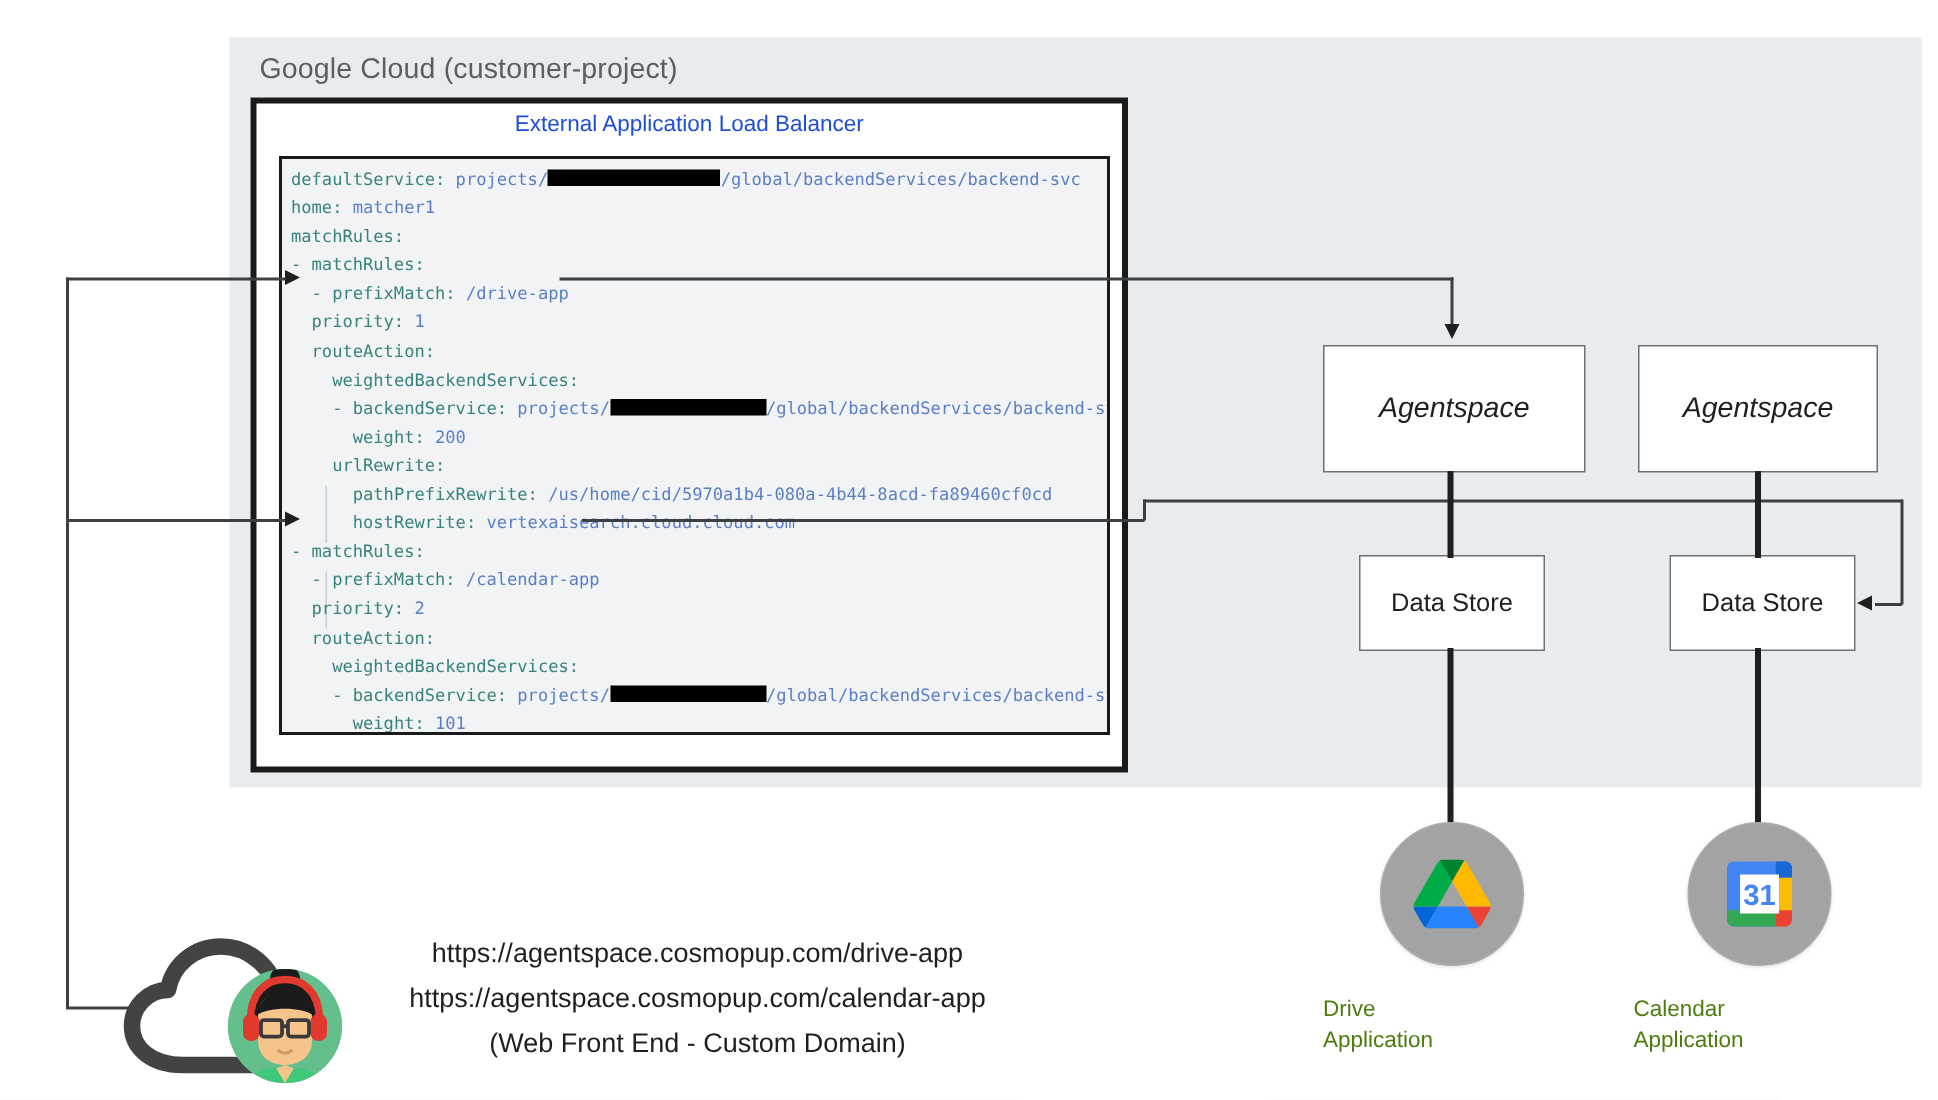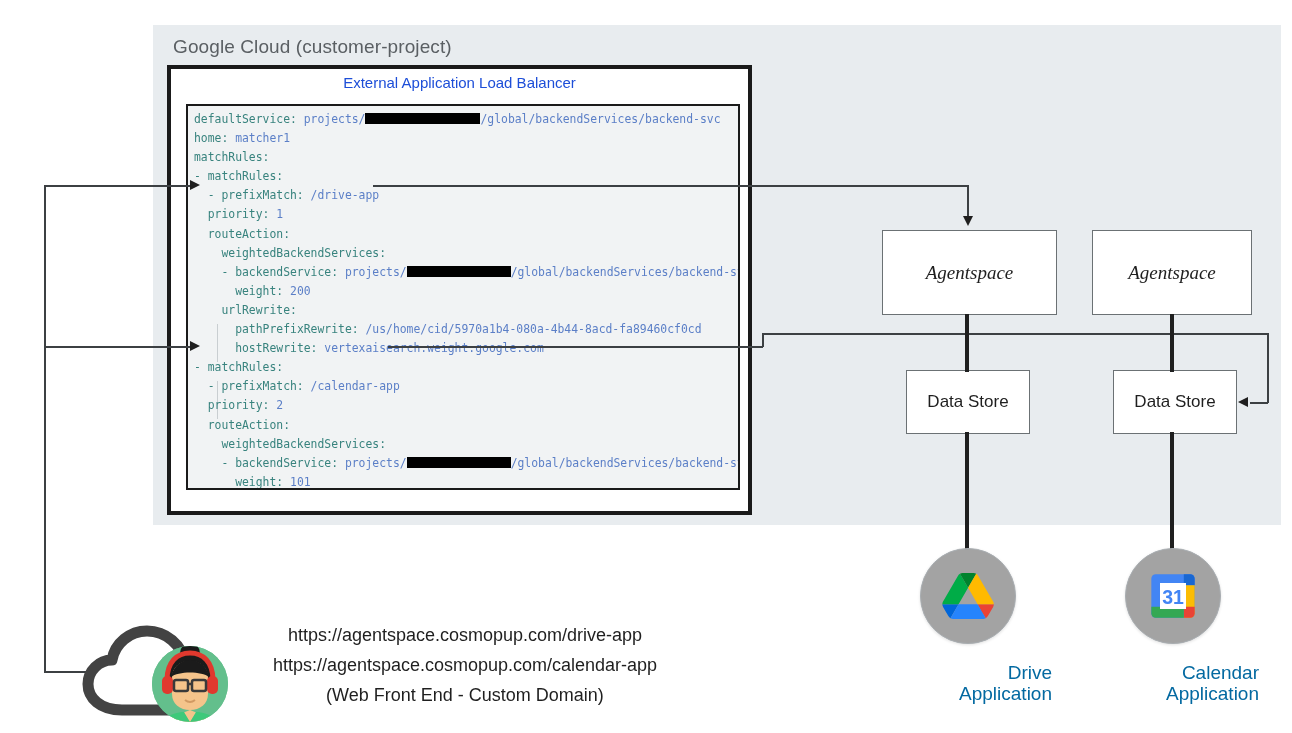--- a/index.html
+++ b/index.html
@@ -30,41 +30,41 @@
   .v{color:#5b7fc7;}
   .redact{display:inline-block;background:#000;height:11px;vertical-align:-1px;}
   .r1{width:115px;}
   .r2{width:104px;}
   .guide{position:absolute;width:1px;background:#c9ced1;}
 
   
   .node{position:absolute;background:#ffffff;border:1px solid #6b7174;
         box-sizing:border-box;display:flex;align-items:center;justify-content:center;
         font-size:19px;color:#1f1f1f;}
-  .node.ital{font-style:italic;font-family:Liberation Serif, serif;}
+  .node.ital{font-style:italic;}
   .ds{font-size:17px;}
 
   
   .ln{position:absolute;background:#1f1f1f;}
   .ln.thin{background:#3c4043;}
   .arw{position:absolute;width:0;height:0;}
   .arw-r{border-top:5px solid transparent;border-bottom:5px solid transparent;
          border-left:10px solid #1f1f1f;}
   .arw-l{border-top:5px solid transparent;border-bottom:5px solid transparent;
          border-right:10px solid #1f1f1f;}
   .arw-d{border-left:5px solid transparent;border-right:5px solid transparent;
          border-top:10px solid #1f1f1f;}
 
   
   .circ{position:absolute;width:94px;height:94px;border-radius:50%;
         background:#a3a3a3;border:1px solid #a8adb1;
         box-shadow:0 1px 3px rgba(0,0,0,.12);
         display:flex;align-items:center;justify-content:center;}
-  .caption{position:absolute;width:170px;text-align:right;font-size:19px;
-           line-height:21px;color:#0369a1;}
+  .caption{position:absolute;width:170px;text-align:left;font-size:15px;
+           line-height:21px;color:#4d7c0f;}
 
   
   .urls{position:absolute;left:265px;top:620px;width:400px;text-align:center;
         font-size:18px;line-height:30px;color:#1f1f1f;white-space:nowrap;}
 
   
   .cloud-wrap{position:absolute;left:78px;top:618px;width:160px;height:110px;}
 </style>
 </head>
 <body>
@@ -86,21 +86,21 @@
 <span class="k">matchRules:</span>
 <span class="k">- matchRules:</span>
   <span class="k">- prefixMatch: </span><span class="v">/drive-app</span>
   <span class="k">priority: </span><span class="v">1</span>
   <span class="k">routeAction:</span>
     <span class="k">weightedBackendServices:</span>
     <span class="k">- backendService: </span><span class="v">projects/</span><span class="redact r2"></span><span class="v">/global/backendServices/backend-svc</span>
       <span class="k">weight: </span><span class="v">200</span>
     <span class="k">urlRewrite:</span>
       <span class="k">pathPrefixRewrite: </span><span class="v">/us/home/cid/5970a1b4-080a-4b44-8acd-fa89460cf0cd</span>
-      <span class="k">hostRewrite: </span><span class="v">vertexaisearch.weight.google.com</span>
+      <span class="k">hostRewrite: </span><span class="v">vertexaisearch.cloud.cloud.com</span>
 <span class="k">- matchRules:</span>
   <span class="k">- prefixMatch: </span><span class="v">/calendar-app</span>
   <span class="k">priority: </span><span class="v">2</span>
   <span class="k">routeAction:</span>
     <span class="k">weightedBackendServices:</span>
     <span class="k">- backendService: </span><span class="v">projects/</span><span class="redact r2"></span><span class="v">/global/backendServices/backend-svc</span>
       <span class="k">weight: </span><span class="v">101</span>
     
       
       </div>

